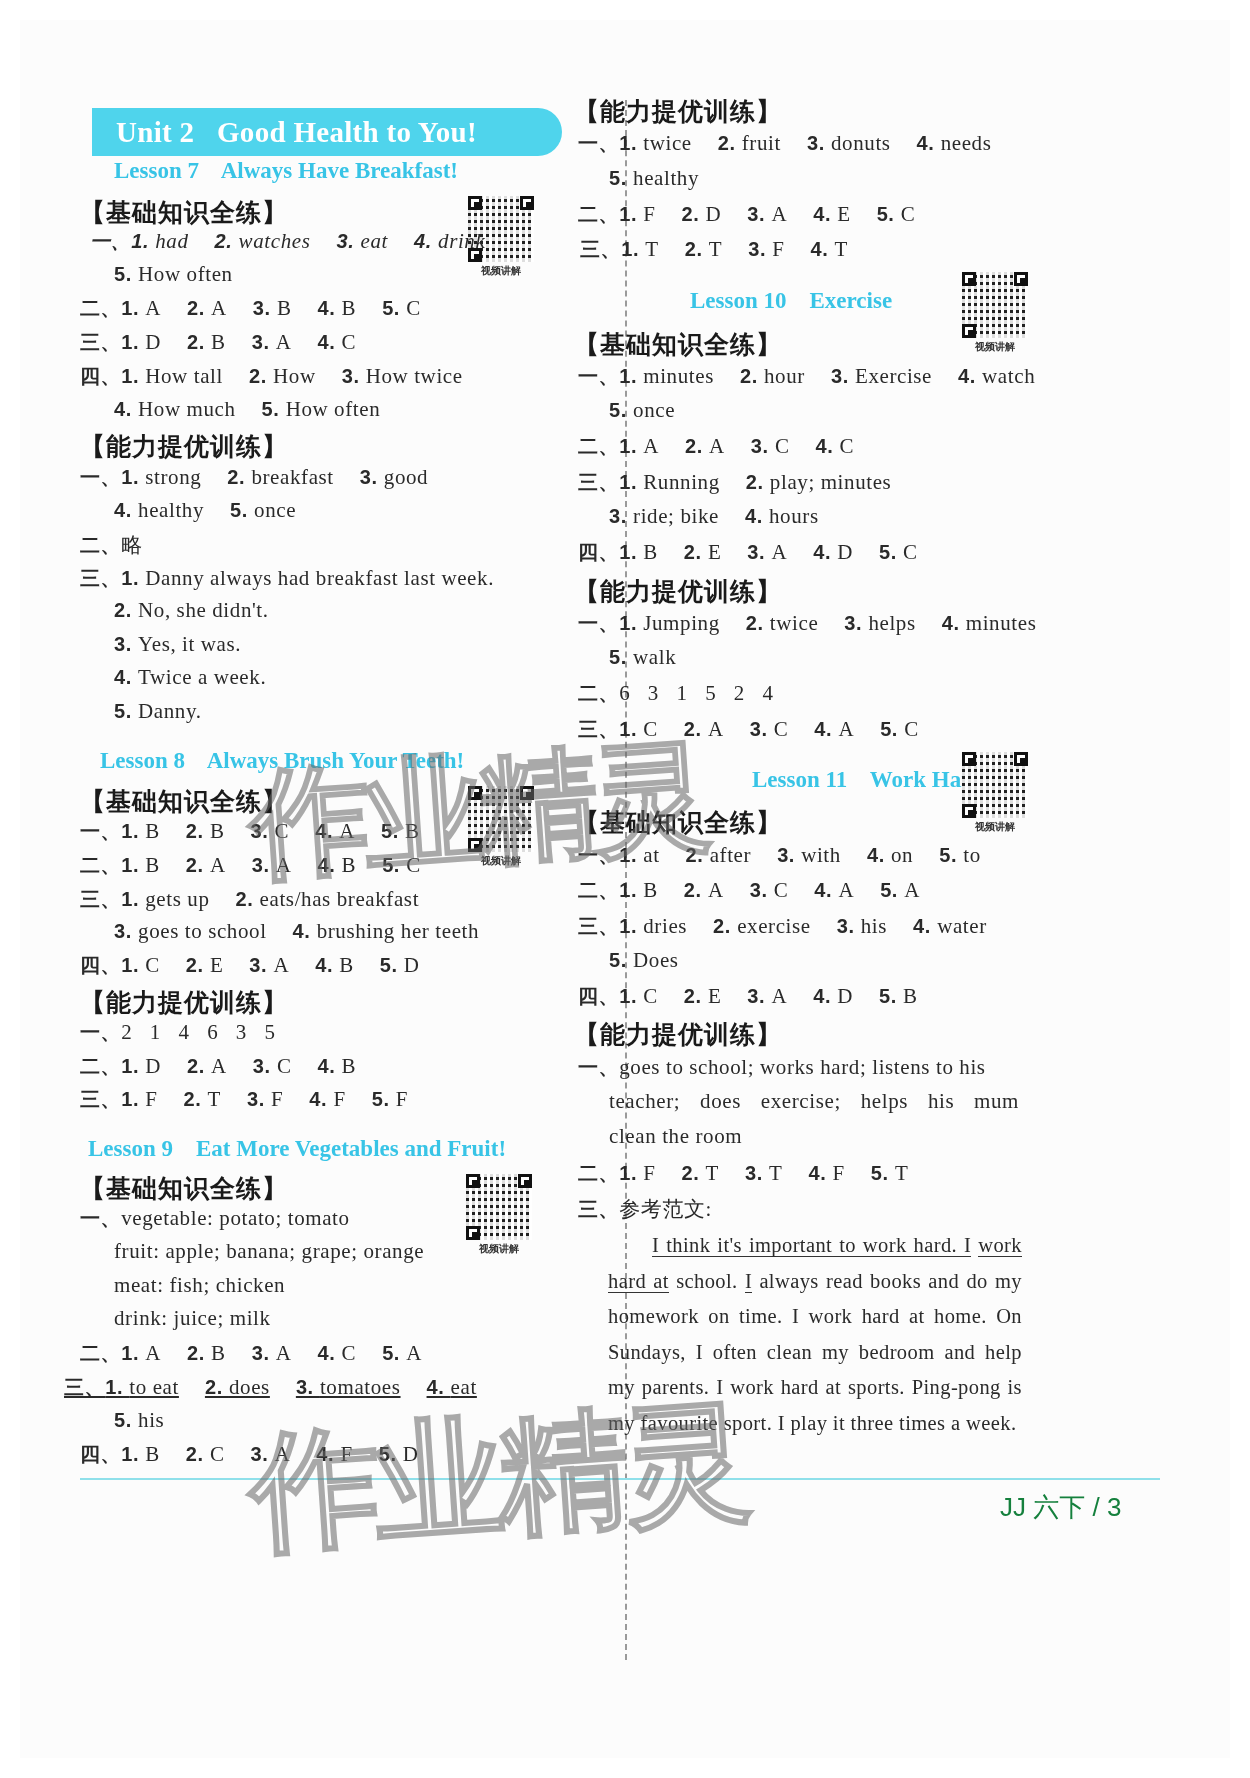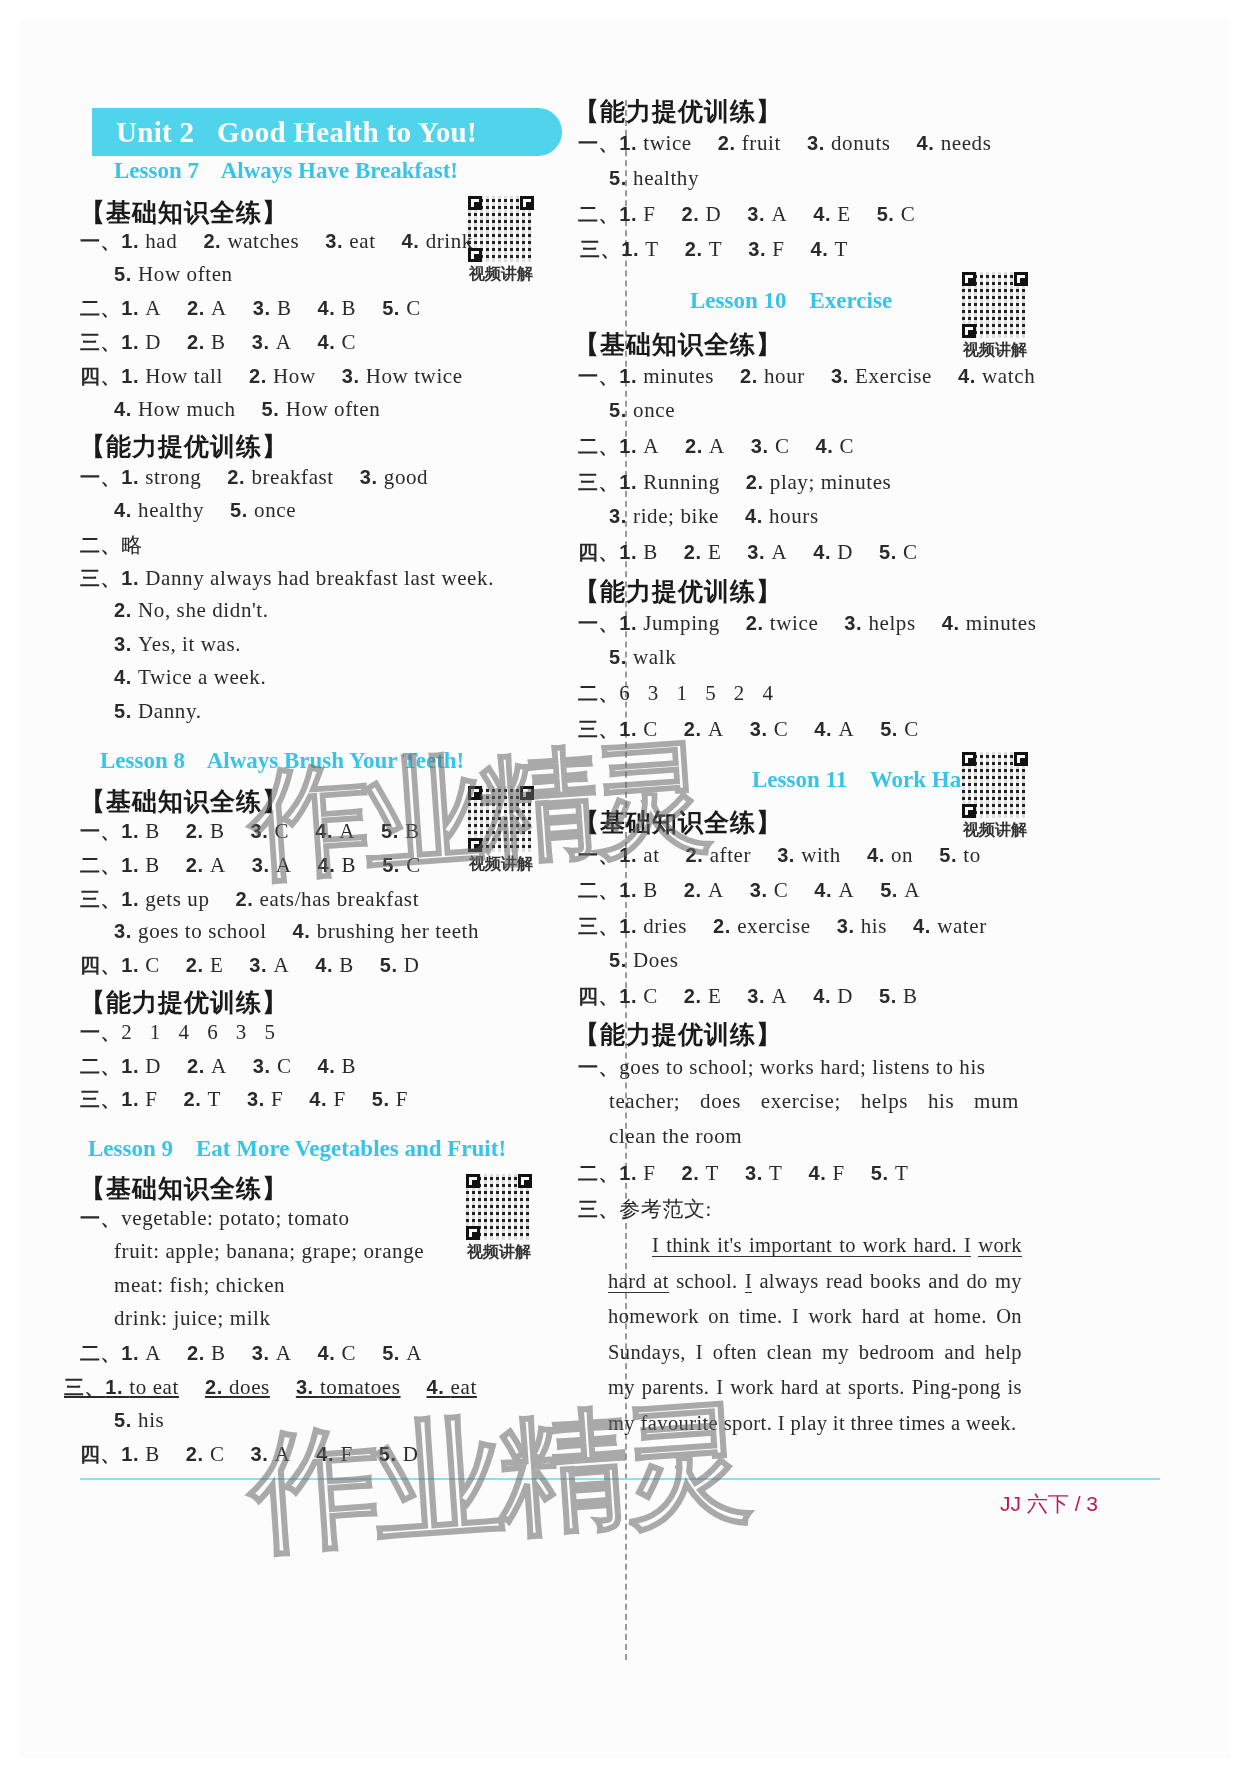--- a/index.html
+++ b/index.html
@@ -18,23 +18,23 @@
   .ans{margin-right:26px;}
   .ans:last-child{margin-right:0;}
   .qr{position:absolute;width:66px;}
   .qr-box{width:66px;height:66px;background:
       repeating-linear-gradient(90deg,#222 0 3px,#fff 3px 6px),#222;
       position:relative;}
   .qr-box::before{content:"";position:absolute;inset:0;background:
       repeating-linear-gradient(0deg,rgba(255,255,255,0.85) 0 4px,rgba(255,255,255,0) 4px 7px);}
   .qr-box .finder{position:absolute;width:14px;height:14px;border:3px solid #111;background:#fff;box-sizing:border-box;}
   .qr-box .finder::after{content:"";position:absolute;left:3px;top:3px;width:5px;height:5px;background:#111;}
-  .qr-label{font-family:"DejaVu Sans",sans-serif;font-size:16px;font-weight:bold;text-align:center;margin-top:2px;color:#333;}
+  .qr-label{font-family:"DejaVu Sans",sans-serif;font-size:10px;font-weight:bold;text-align:center;margin-top:2px;color:#333;}
   .bottom-rule{position:absolute;left:80px;top:1478px;width:1080px;height:2px;background:#8fe0ea;}
-  .footer{position:absolute;left:1000px;top:1490px;font-family:"Liberation Sans",sans-serif;font-size:21px;color:#be185d;white-space:pre;}
+  .footer{position:absolute;left:1000px;top:1490px;font-family:"Liberation Sans",sans-serif;font-size:26px;color:#15803d;white-space:pre;}
   .essay{position:absolute;left:608px;width:414px;font-size:20.5px;line-height:35.5px;text-align:justify;letter-spacing:0.4px;}
   .u{border-bottom:1.5px solid #333;}
   .watermark{position:absolute;font-family:"DejaVu Sans",sans-serif;font-weight:bold;color:transparent;
       -webkit-text-stroke:2px #666;opacity:0.55;letter-spacing:-6px;pointer-events:none;}
 </style>
 </head>
 <body>
 
 <div class="page"></div>
 
@@ -47,21 +47,21 @@
 
 <div class="qr" style="left:468px;top:196px;">
   <div class="qr-box">
     <span class="finder" style="left:0;top:0"></span>
       <span class="finder" style="right:0;top:0"></span>
       <span class="finder" style="left:0;bottom:0"></span>
   </div>
   <div class="qr-label">视频讲解</div>
 </div>
 
-<div class="line" style="left:80px;top:228px;"><span class="roman">一、</span><span class="num">1. </span><span class="ans">had</span><span class="num">2. </span><span class="ans">watches</span><span class="num">3. </span><span class="ans">eat</span><span class="num">4. </span><span class="ans">drink</span></div>
+<div class="line" style="left:90px;top:228px;font-style:italic;"><span class="roman">一、</span><span class="num">1. </span><span class="ans">had</span><span class="num">2. </span><span class="ans">watches</span><span class="num">3. </span><span class="ans">eat</span><span class="num">4. </span><span class="ans">drink</span></div>
 <div class="line" style="left:114px;top:262px;"><span class="num">5. </span><span>How often</span></div>
 
 <div class="line" style="left:80px;top:295px;"><span class="roman">二、</span><span class="num">1. </span><span class="ans">A</span><span class="num">2. </span><span class="ans">A</span><span class="num">3. </span><span class="ans">B</span><span class="num">4. </span><span class="ans">B</span><span class="num">5. </span><span class="ans">C</span></div>
 <div class="line" style="left:80px;top:329px;"><span class="roman">三、</span><span class="num">1. </span><span class="ans">D</span><span class="num">2. </span><span class="ans">B</span><span class="num">3. </span><span class="ans">A</span><span class="num">4. </span><span class="ans">C</span></div>
 <div class="line" style="left:80px;top:363px;"><span class="roman">四、</span><span class="num">1. </span><span class="ans">How tall</span><span class="num">2. </span><span class="ans">How</span><span class="num">3. </span><span class="ans">How twice</span></div>
 <div class="line" style="left:114px;top:397px;"><span class="num">4. </span><span class="ans">How much</span><span class="num">5. </span><span class="ans">How often</span></div>
 
 <div class="section" style="left:80px;top:430px;">【能力提优训练】</div>
 <div class="line" style="left:80px;top:464px;"><span class="roman">一、</span><span class="num">1. </span><span class="ans">strong</span><span class="num">2. </span><span class="ans">breakfast</span><span class="num">3. </span><span class="ans">good</span></div>
 <div class="line" style="left:114px;top:498px;"><span class="num">4. </span><span class="ans">healthy</span><span class="num">5. </span><span class="ans">once</span></div>

